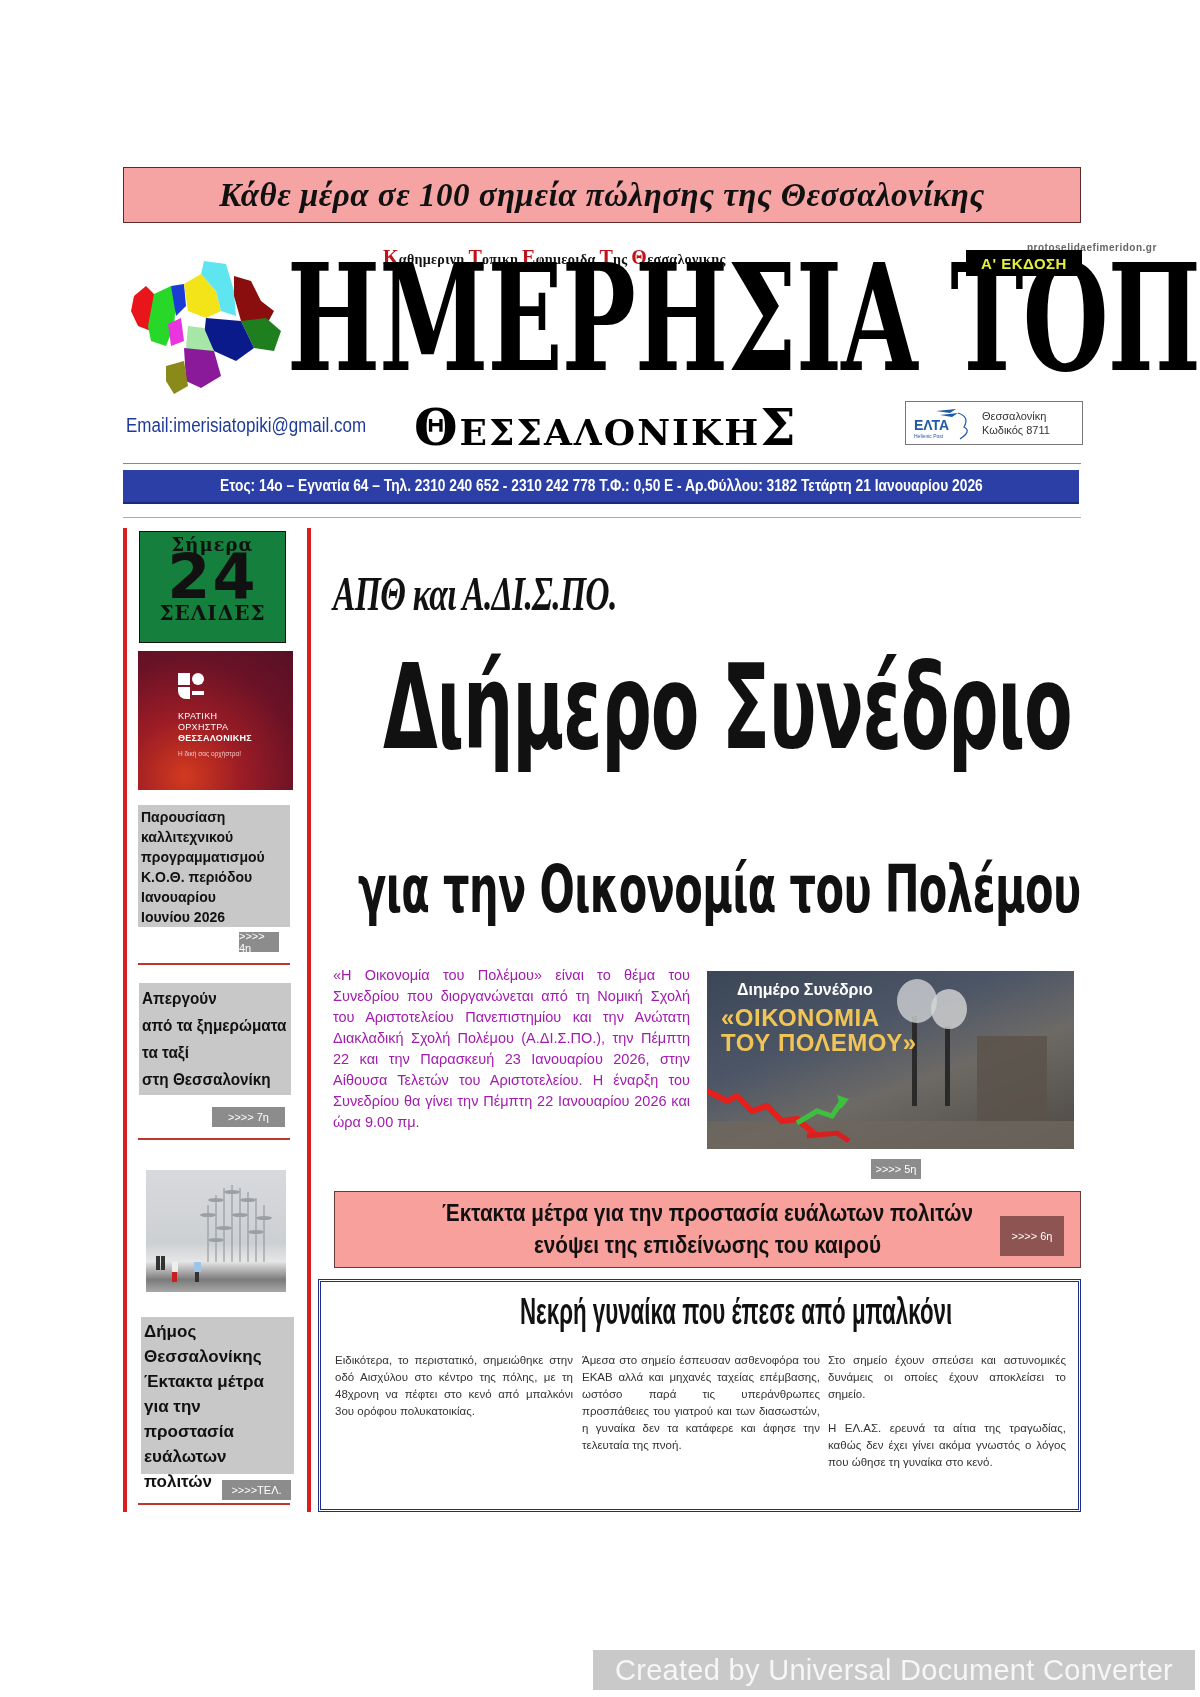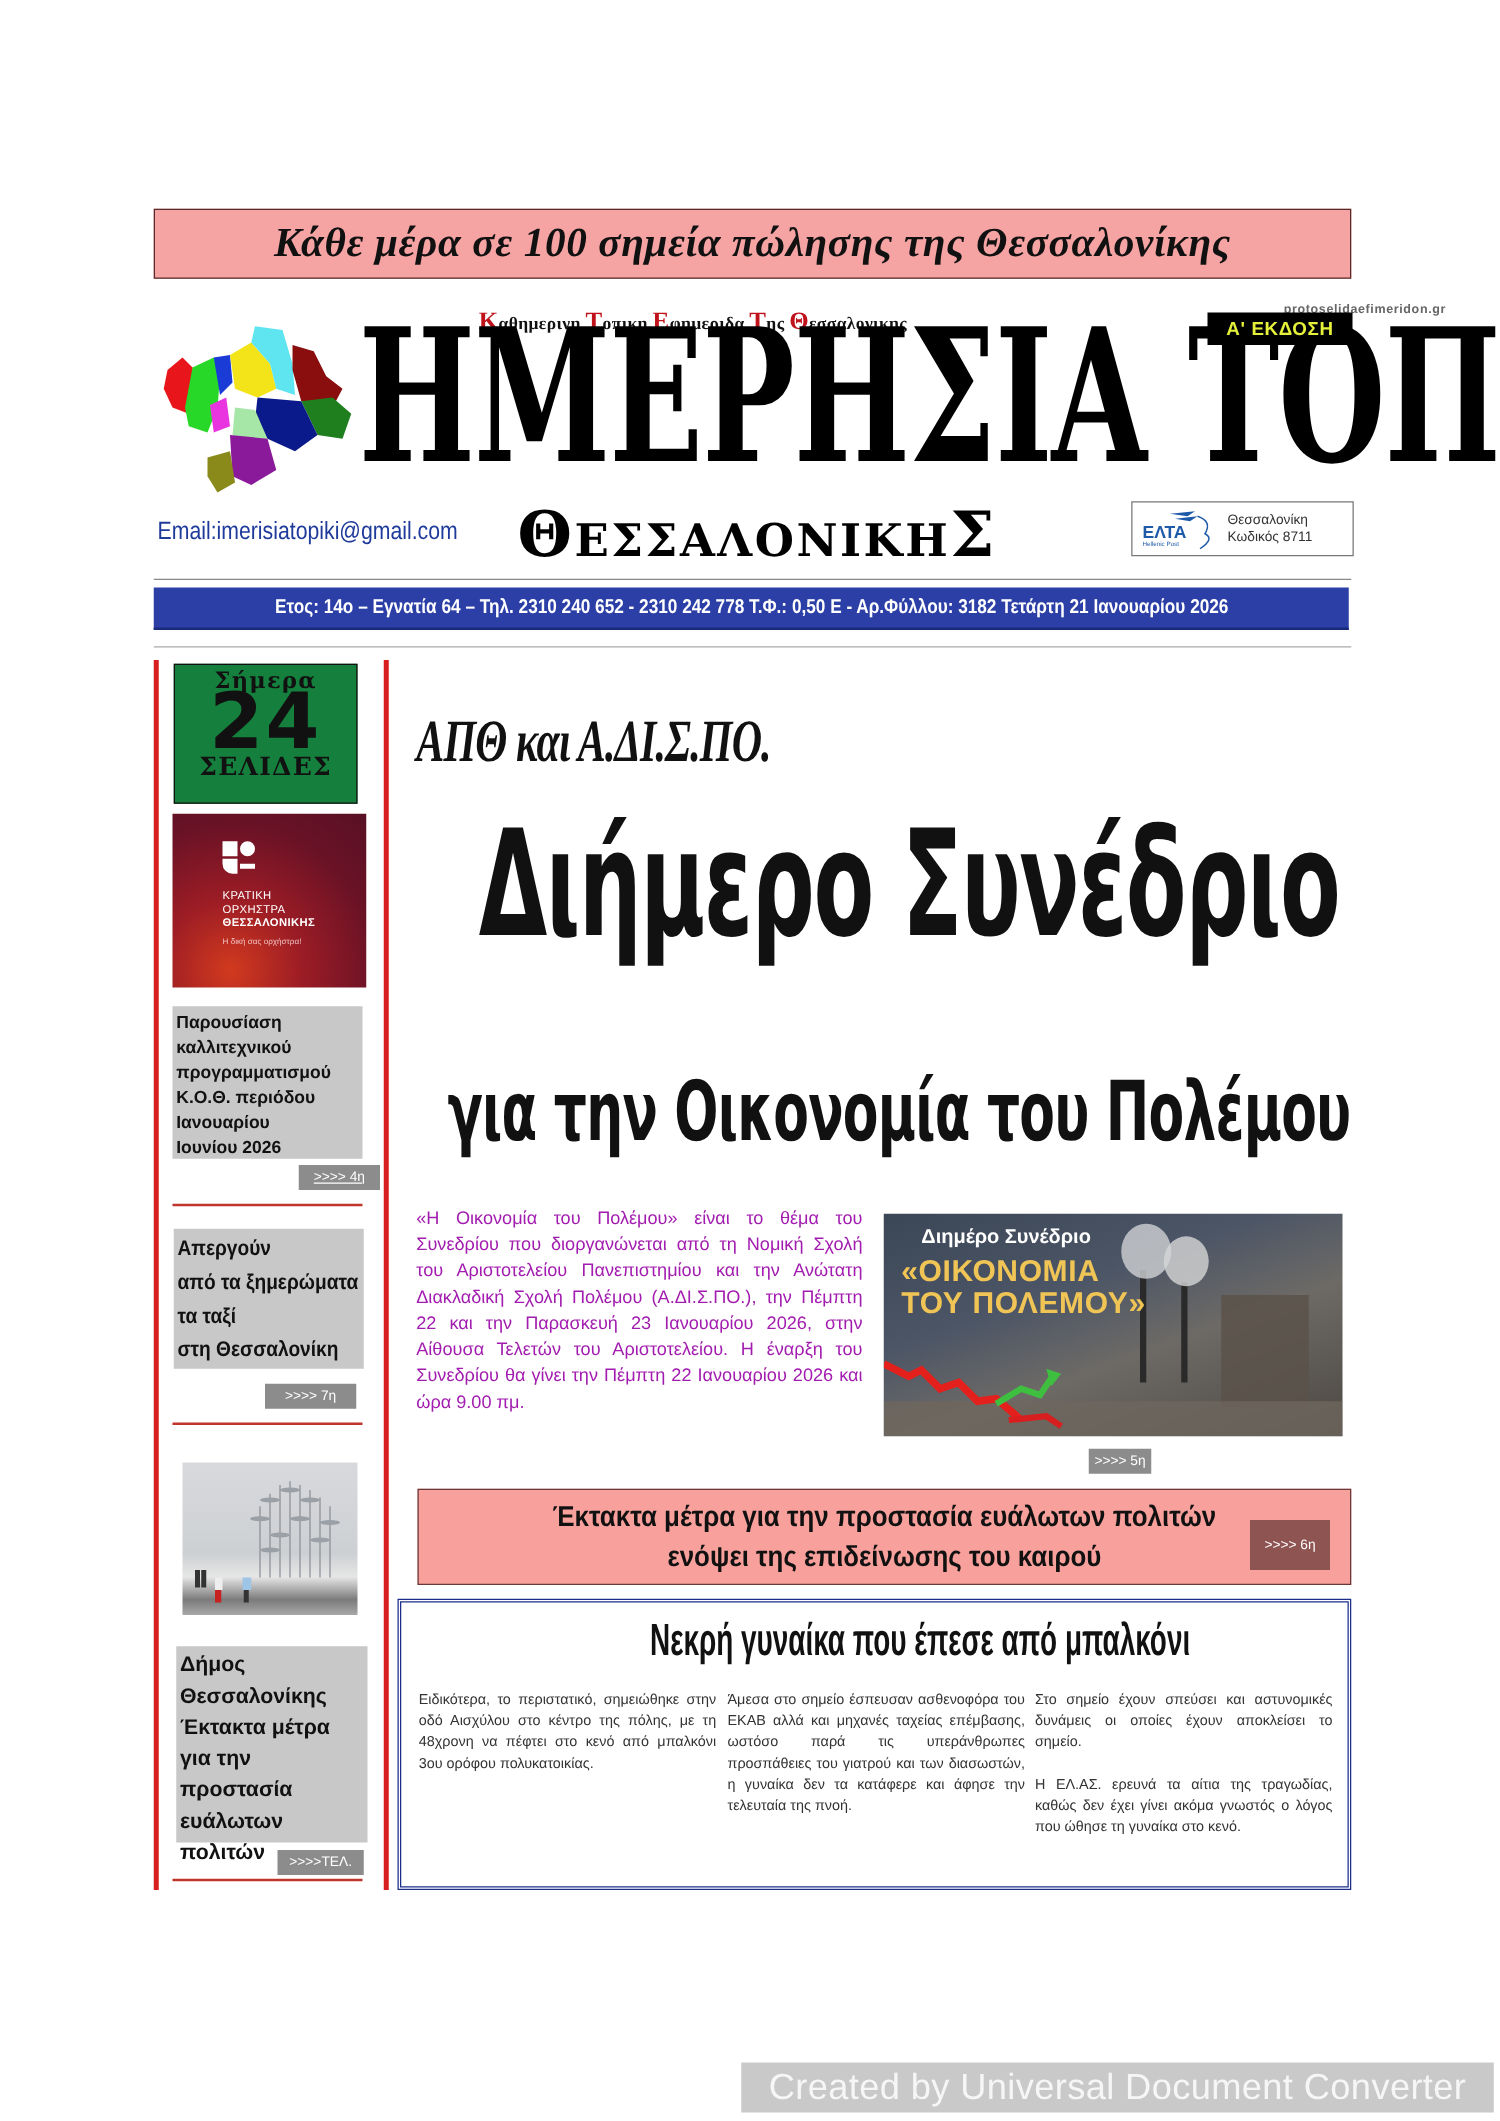--- a/index.html
+++ b/index.html
@@ -49,21 +49,21 @@
   .orchestra .logo i { position: absolute; background: #fff; display: block; }
   .orchestra .line { font-size: 9px; line-height: 11px; letter-spacing: 0.3px; }
   .orchestra .bold { font-weight: bold; }
   .orchestra .slogan { font-size: 6.5px; margin-top: 6px; color: #f0c0c0; }
 
   .side-box { background: #c8c8c8; padding: 2px 3px; font-weight: bold; color: #111; }
   .side-more { background: #8c8c8c; color: #fff; font-size: 11px; height: 20px; display: flex; align-items: center; justify-content: center; }
   .side-rule { height: 2px; background: #c0362e; }
 
   .s1 { left: 138px; top: 805px; width: 152px; height: 122px; font-size: 14px; line-height: 20px; }
-  .s1m { left: 239px; top: 932px; width: 65px; text-decoration: underline; }
+  .s1m { left: 239px; top: 932px; width: 40px; }
   .s2 { left: 139px; top: 983px; width: 152px; height: 112px; font-size: 17px; line-height: 27px; transform-origin: left top; }
   .s2 span { display: inline-block; transform: scaleX(0.9); transform-origin: left; white-space: nowrap; }
   .s2m { left: 212px; top: 1107px; width: 73px; }
   .snow-img { left: 146px; top: 1170px; width: 140px; height: 122px;
     background: linear-gradient(180deg, #d8d9dc 0%, #cdd0d3 60%, #e6e6e6 75%, #7b7b7b 90%, #a8a8a8 100%); overflow: hidden; }
   .s3 { left: 141px; top: 1317px; width: 153px; height: 157px; font-size: 17px; line-height: 25px; }
   .s3m { left: 222px; top: 1480px; width: 69px; }
 
   
   .kicker { left: 333px; top: 566px; font-family: "Liberation Serif", serif; font-style: italic; font-weight: bold; font-size: 48px; transform: scaleX(0.7); transform-origin: left top; white-space: nowrap; letter-spacing: -1px; }

